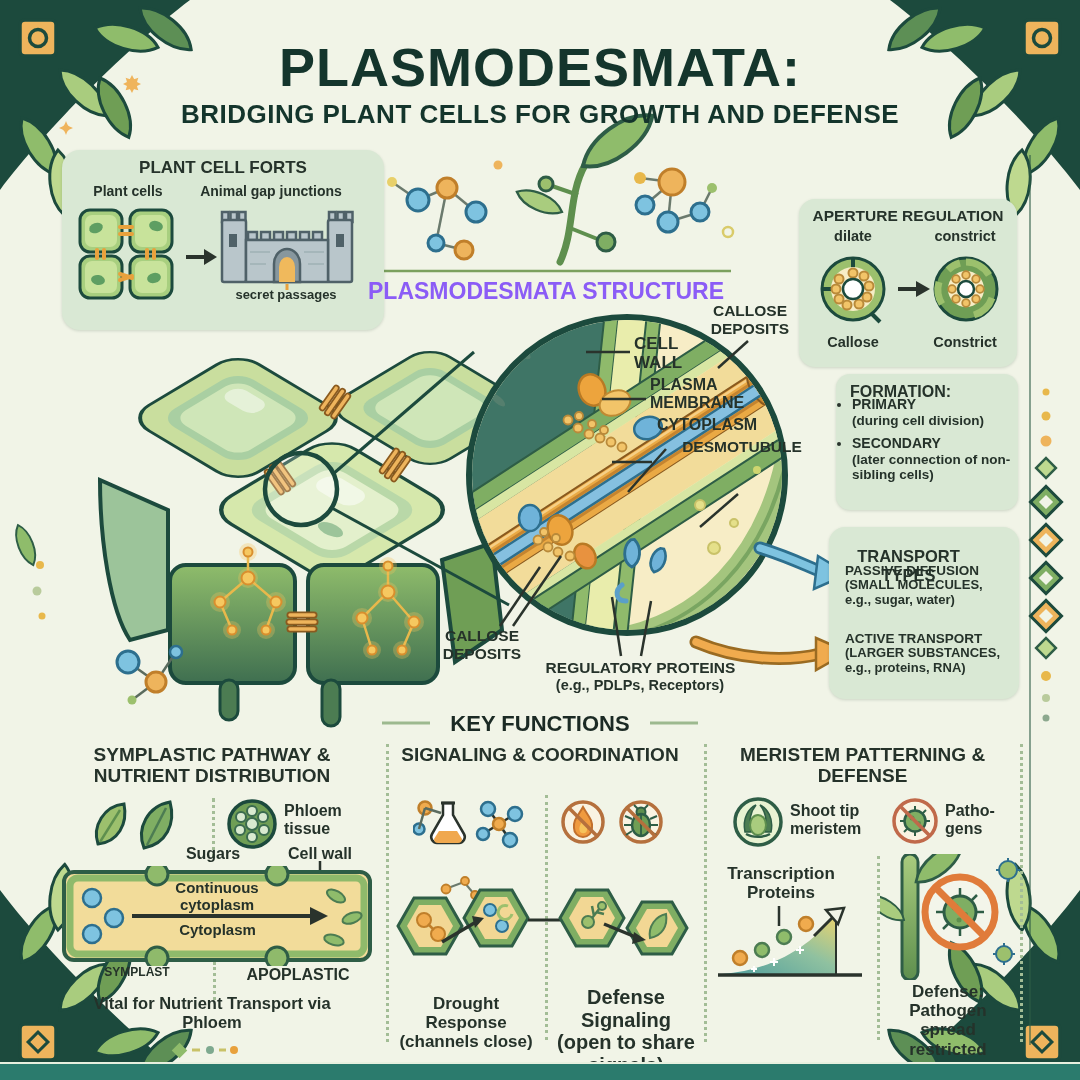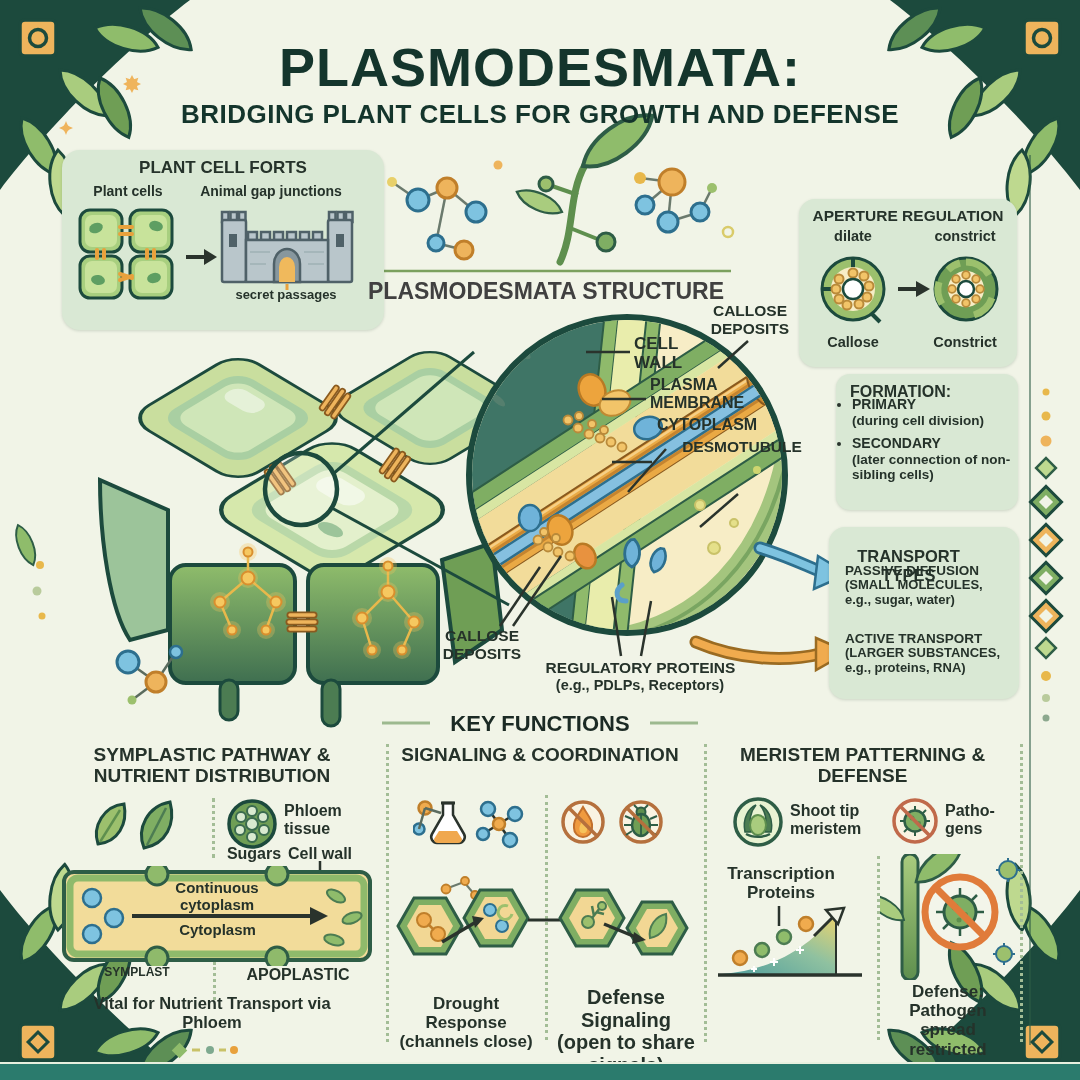--- a/index.html
+++ b/index.html
@@ -409,21 +409,21 @@
         <line x1="84" y1="48" x2="104" y2="48"></line>
       <line x1="30" y1="60" x2="46" y2="60"></line>
         <line x1="88" y1="60" x2="104" y2="60"></line>
     </g>
     <path d="M54 78 v-18 a13 15 0 0 1 26 0 v18 Z" fill="#87979e" stroke="#4f6168" stroke-width="2.5"></path>
     <path d="M59 78 v-15 a8 10 0 0 1 16 0 v15 Z" fill="#f0b95c"></path>
     <line x1="67" y1="80" x2="67" y2="86" stroke="#e8a13c" stroke-width="3"></line>
   </svg>
   <div class="lbl c n" style="left:230px;top:288px;width:112px;font-size:13px;">secret passages</div>
 
-  <div class="lbl" style="left:368px;top:278px;width:380px;font-size:23px;color:#404040;">PLASMODESMATA STRUCTURE</div>
+  <div class="lbl" style="left:368px;top:278px;width:380px;font-size:23px;color:#8b5cf6;">PLASMODESMATA STRUCTURE</div>
 
   <div class="card" style="left:799px;top:199px;width:218px;height:168px;border-radius:16px;"></div>
   <div class="lbl c" style="left:799px;top:207px;width:218px;font-size:15.5px;">APERTURE REGULATION</div>
   <div class="lbl c n" style="left:812px;top:228px;width:82px;font-size:14.5px;">dilate</div>
   <div class="lbl c n" style="left:922px;top:228px;width:86px;font-size:14.5px;">constrict</div>
   <svg class="abs" width="204" height="82" style="left:806px;top:248px;">
     <circle cx="47" cy="41" r="31" fill="#9cc06d" stroke="#1c4a3d" stroke-width="3"></circle>
     <line x1="47" y1="10" x2="47" y2="22" stroke="#1c4a3d" stroke-width="4"></line>
     <line x1="16" y1="41" x2="28" y2="41" stroke="#1c4a3d" stroke-width="4"></line>
     <line x1="66" y1="66" x2="74" y2="74" stroke="#1c4a3d" stroke-width="4"></line>
@@ -524,21 +524,21 @@
       <circle cx="26" cy="26" r="6"></circle>
         <circle cx="26" cy="13" r="5"></circle>
         <circle cx="37" cy="19" r="5"></circle>
       <circle cx="38" cy="32" r="5"></circle>
         <circle cx="26" cy="39" r="5"></circle>
         <circle cx="14" cy="32" r="5"></circle>
         <circle cx="15" cy="19" r="5"></circle>
     </g>
   </svg>
   <div class="lbl" style="left:284px;top:802px;width:80px;font-size:16px;">Phloem tissue</div>
-  <div class="lbl c" style="left:180px;top:845px;width:66px;font-size:16px;margin-left:41px;">Sugars</div>
+  <div class="lbl c" style="left:180px;top:845px;width:66px;font-size:16px;">Sugars</div>
   <div class="lbl" style="left:288px;top:845px;width:70px;font-size:16px;">Cell wall</div>
   <svg class="abs" width="310" height="100" style="left:62px;top:866px;">
     <rect x="2" y="6" width="306" height="88" rx="10" fill="#f2dc9a" stroke="#2e5d46" stroke-width="4"></rect>
     <rect x="8" y="12" width="294" height="76" rx="8" fill="none" stroke="#8fba6b" stroke-width="7"></rect>
     <g fill="#8fba6b" stroke="#2e5d46" stroke-width="3">
       <circle cx="95" cy="8" r="11"></circle>
         <circle cx="95" cy="92" r="11"></circle>
       <circle cx="215" cy="8" r="11"></circle>
         <circle cx="215" cy="92" r="11"></circle>
     </g>

